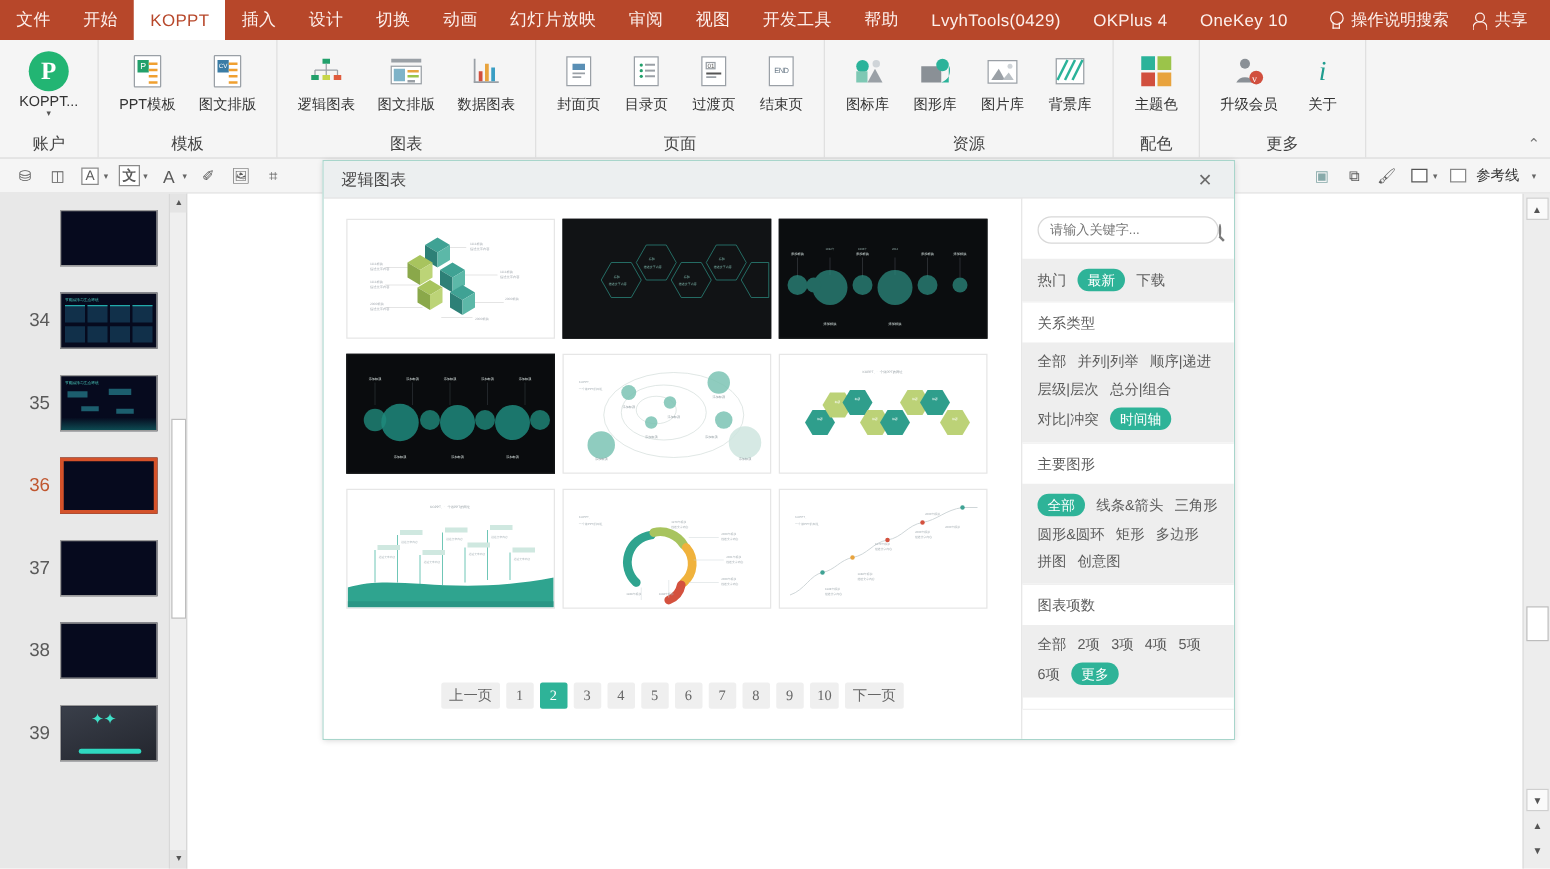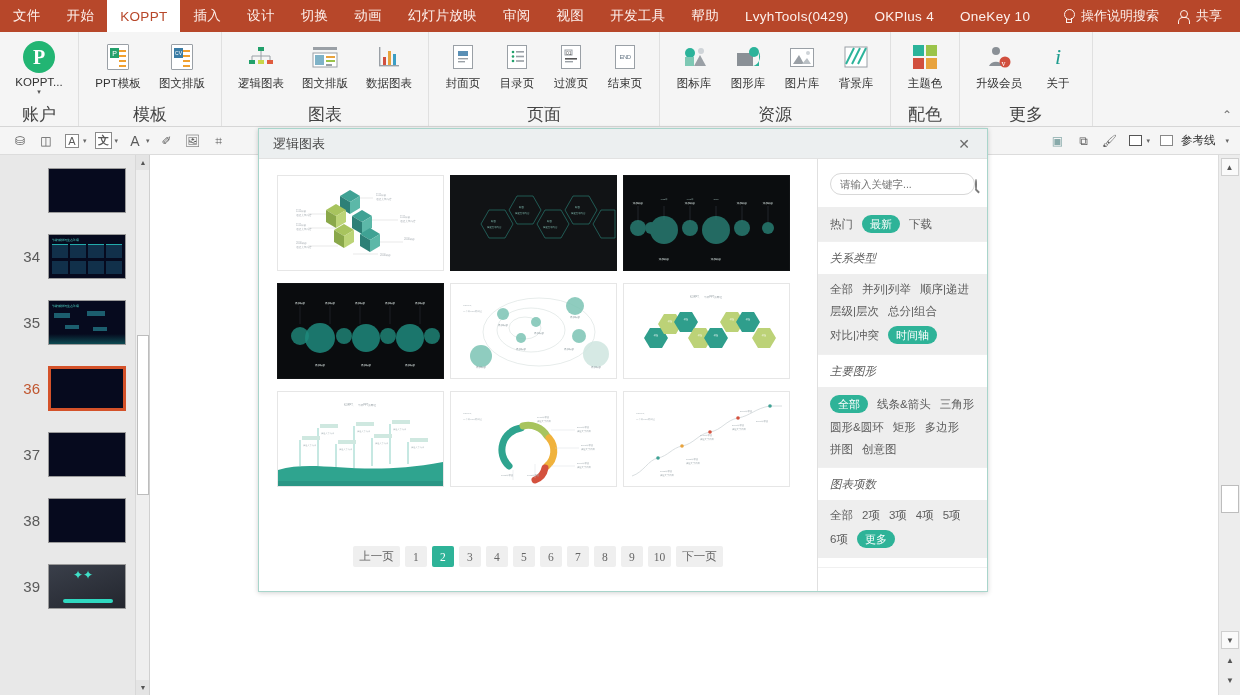--- a/index.html
+++ b/index.html
@@ -33,21 +33,21 @@
   .person { width:13px; height:13px; position:relative;}
   .person:before{content:"";position:absolute;left:3px;top:0;width:6px;height:6px;border:1.3px solid #fdf0ec;border-radius:50%;}
   .person:after{content:"";position:absolute;left:0.5px;top:7px;width:10px;height:6px;border:1.3px solid #fdf0ec;border-bottom:none;border-radius:5px 5px 0 0;}
 
   
   .ribbon { height:95px; background:#f5f5f5; border-bottom:1px solid #d6d6d6;
             display:flex; position:relative; }
   .rgroup { display:flex; flex-direction:column; align-items:center;
             border-right:1px solid #e0e0e0; padding:0 8px; position:relative;}
   .rgroup-items { display:flex; align-items:flex-start; flex:1; padding-top:6px; gap:2px;}
-  .rgroup-label { font-size:17px; color:#444; height:22px; line-height:22px;text-align:right; }
+  .rgroup-label { font-size:13px; color:#444; height:22px; line-height:22px;text-align:right; }
   .ritem { display:flex; flex-direction:column; align-items:center; width:52px;
            padding:2px 1px; cursor:default; }
   .ritem .ic { height:34px; display:flex; align-items:center; justify-content:center; }
   .ritem .lb { font-size:11.5px; color:#333; text-align:center; white-space:nowrap; margin-top:2px;}
   .ritem.wide { width:62px; }
   .caret-sm { font-size:7px; color:#555; line-height:6px; margin-top:1px;}
   .ribbon-collapse{ position:absolute; right:8px; bottom:4px; font-size:12px; color:#777;}
 
   
   .koppt-logo{ width:32px;height:32px;border-radius:50%;background:#22b573;
@@ -126,21 +126,21 @@
   .search-box{ height:22px; border:1px solid #d8d8d8; border-radius:11px; display:flex;
                align-items:center; padding:0 9px; background:#fff;}
   .search-box input{ border:none; outline:none; flex:1; font-size:10.5px; color:#9a9a9a;
                      font-family:"Liberation Sans",sans-serif; background:transparent;}
   .mag{ width:11px;height:11px;border:1.4px solid #7a7a7a;border-radius:50%; position:relative;}
   .mag:after{content:"";position:absolute;right:-4px;bottom:-3px;width:5px;height:1.5px;
              background:#7a7a7a;transform:rotate(45deg);}
   .f-tabs{ background:#eeeeee; padding:8px 12px; display:flex; gap:9px; align-items:center;}
   .f-tab{ font-size:11.5px; color:#5c5c5c; cursor:default; }
   .f-head{ padding:9px 12px 8px 12px; font-size:11.5px; color:#5c5c5c; background:#fff;
-           border-top:1px solid #f0f0f0;font-style:italic;}
+           border-top:1px solid #f0f0f0;}
   .f-opts{ background:#eeeeee; padding:8px 12px 10px 12px; display:flex; flex-wrap:wrap;
            gap:7px 9px; align-items:center;}
   .f-opt{ font-size:11.5px; color:#5c5c5c; cursor:default; white-space:nowrap;}
   .pill{ background:#2eb398; color:#fff; border-radius:9px; padding:1.5px 8px; font-size:11px;}
   .f-tail{ position:absolute; left:0; right:0; bottom:0; height:24px; background:#fff;
            border-top:1px solid #f0f0f0;}
 </style>
 </head>
 <body>
 

